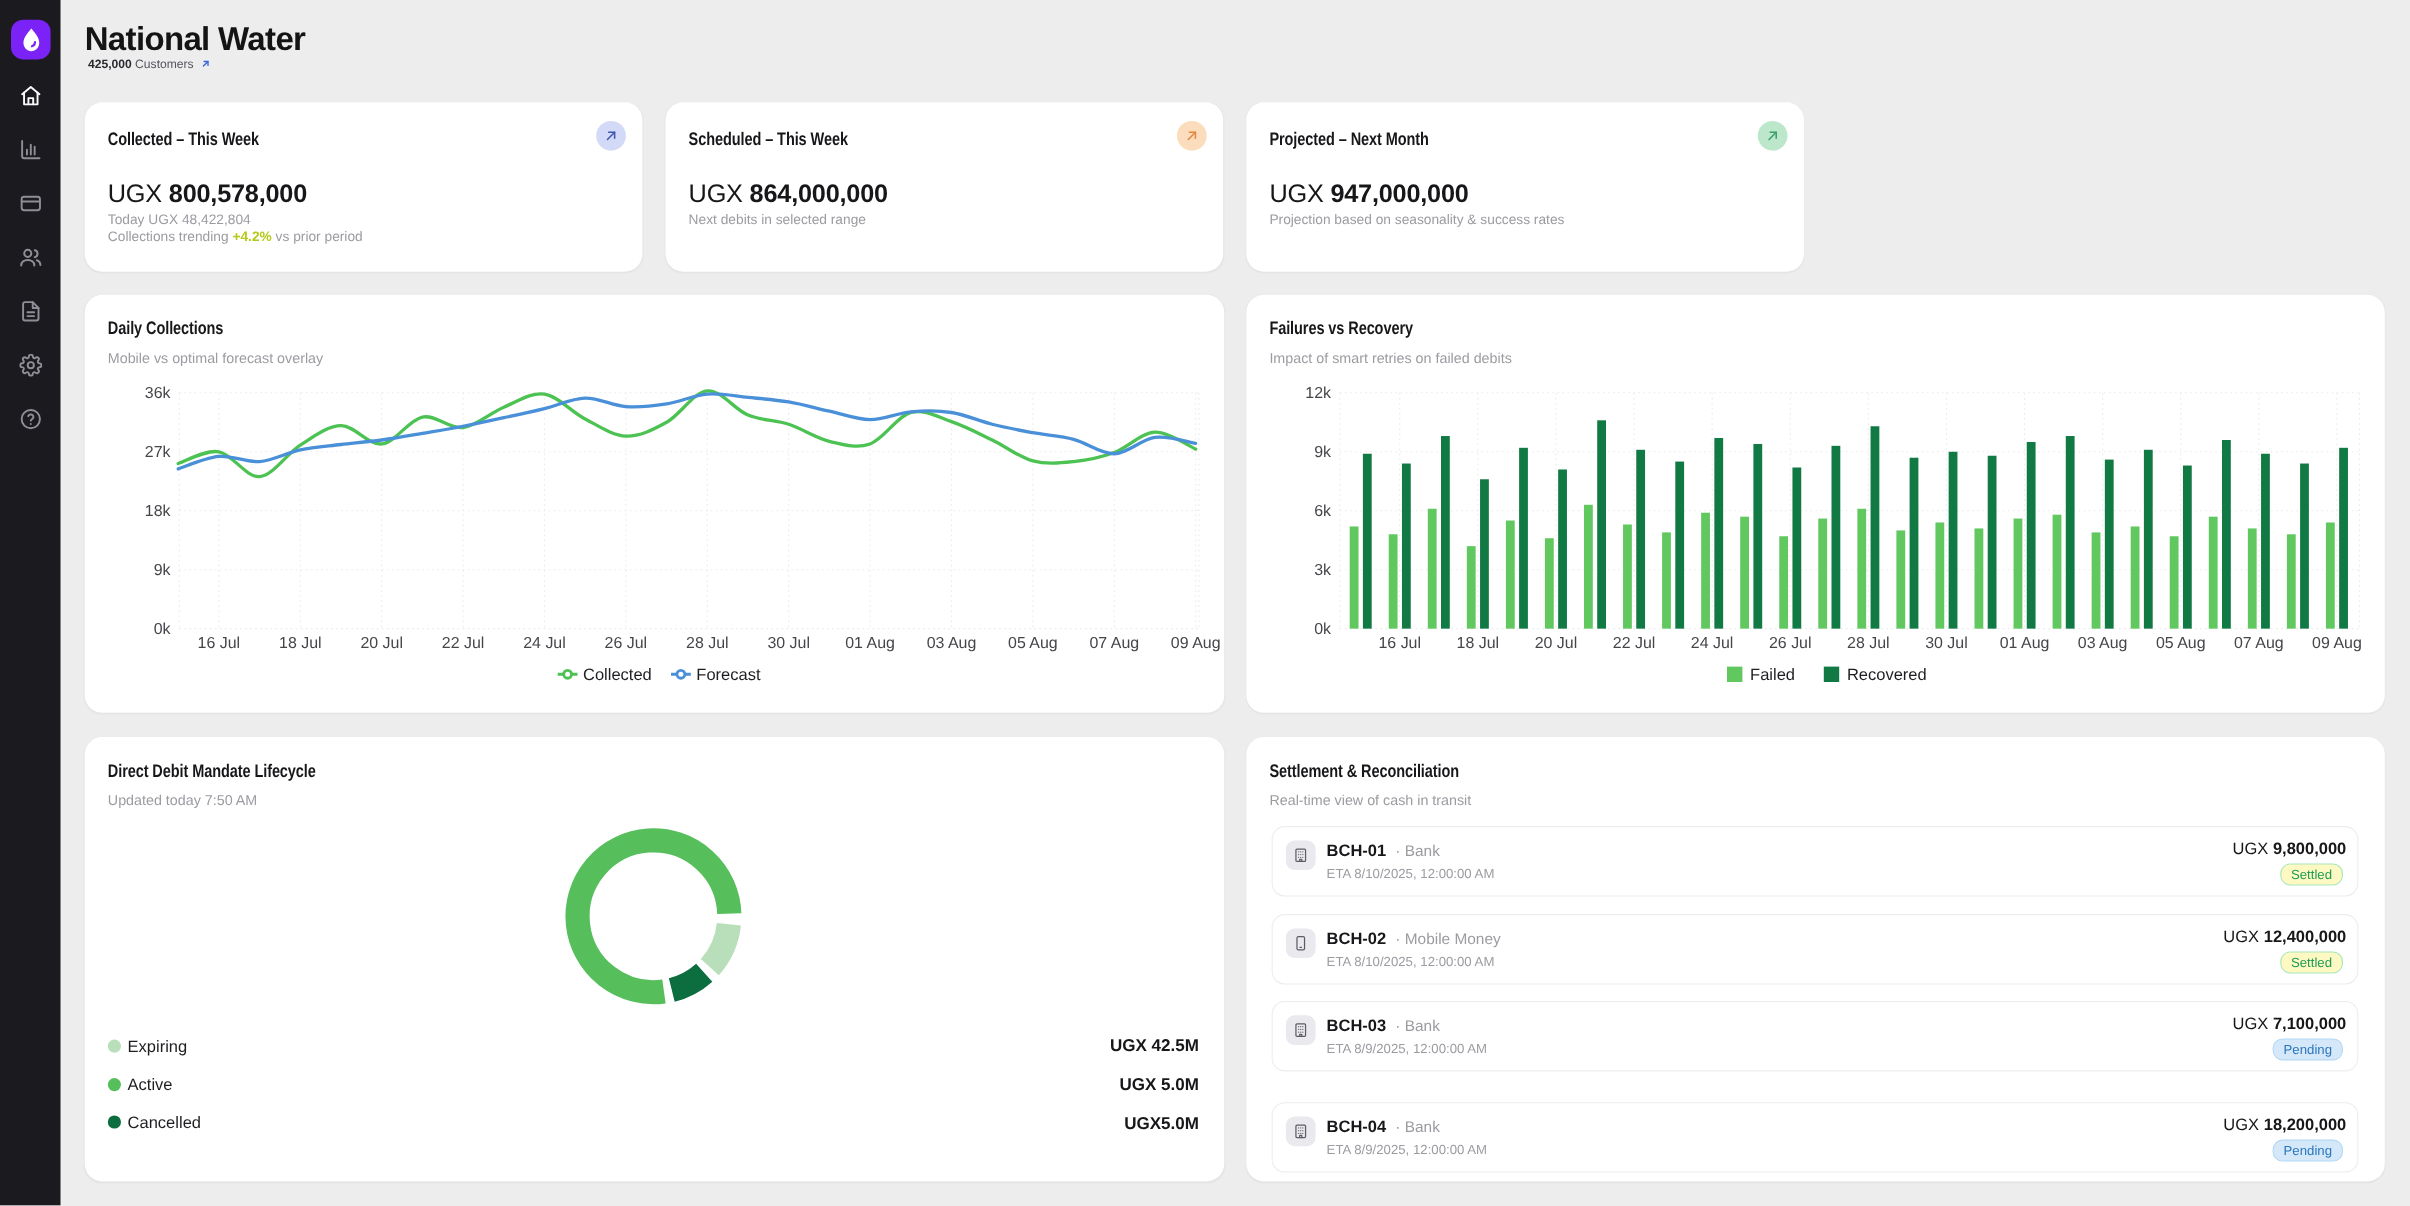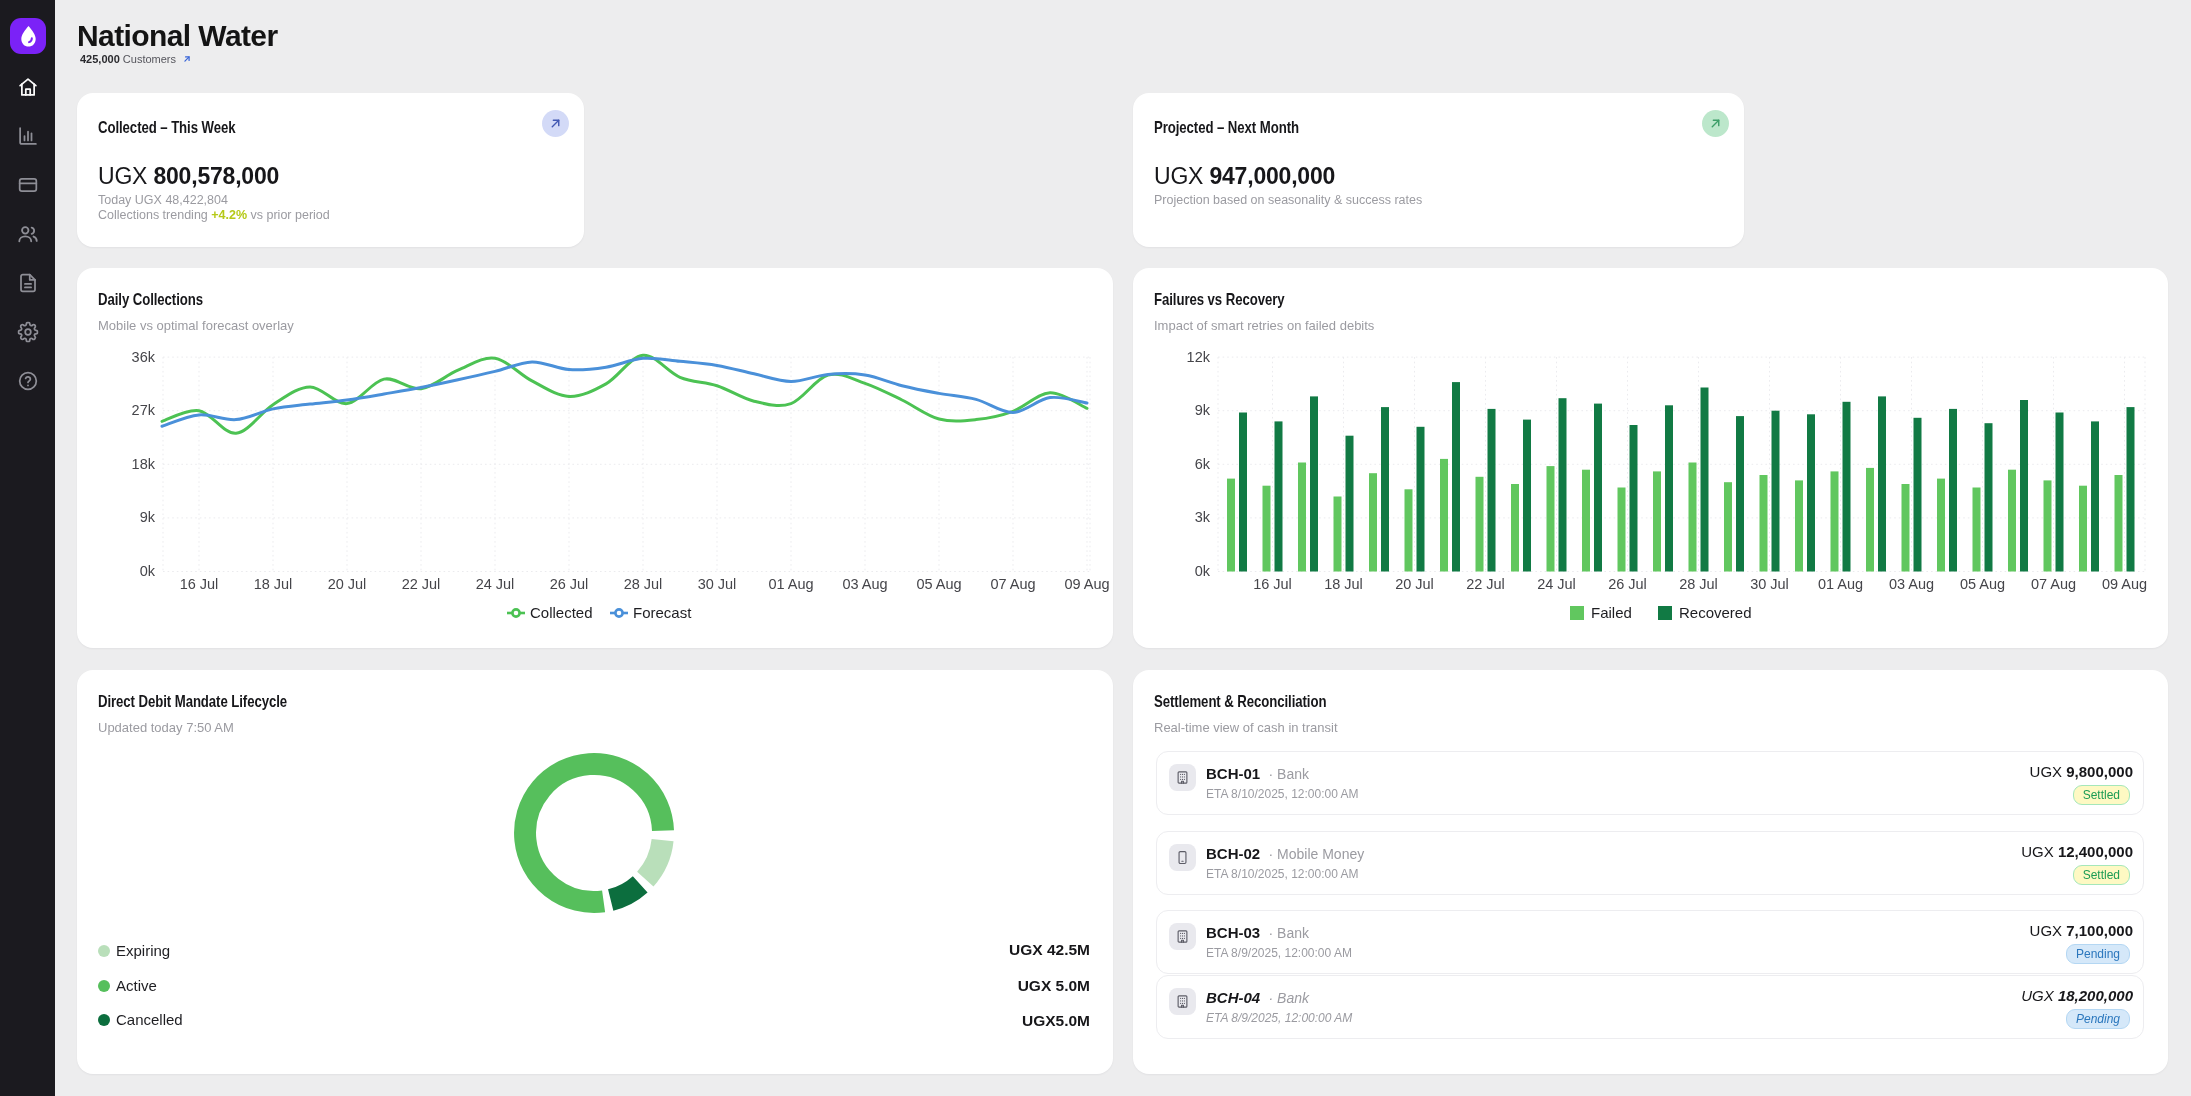--- a/index.html
+++ b/index.html
@@ -88,21 +88,32 @@
     <div class="ctitle" style="position:absolute;left:21px;top:25px;">Collected – This Week</div>
     <div class="kicon" style="background:#d3daf7;">
         <svg width="13" height="13" viewBox="0 0 24 24" fill="none" stroke="#4157b2" stroke-width="2.6" stroke-linecap="round" stroke-linejoin="round">
           <path d="M6 18 18 6"></path>
           <path d="M8 6h10v10"></path>
         </svg>
       </div>
     <div class="kval">UGX <b>800,578,000</b></div>
     <div class="ksub">Today UGX 48,422,804<br>Collections trending <span class="lime">+4.2%</span> vs prior period</div>
   </div>
-  <div class="card kpi" style="left:1133px;top:93px;width:611px;">
+  <div class="card kpi" style="left:605px;top:93px;width:507px;">
+    <div class="ctitle" style="position:absolute;left:21px;top:25px;">Scheduled – This Week</div>
+    <div class="kicon" style="background:#fbdcbc;">
+        <svg width="13" height="13" viewBox="0 0 24 24" fill="none" stroke="#e1873e" stroke-width="2.6" stroke-linecap="round" stroke-linejoin="round">
+          <path d="M6 18 18 6"></path>
+          <path d="M8 6h10v10"></path>
+        </svg>
+      </div>
+    <div class="kval">UGX <b>864,000,000</b></div>
+    <div class="ksub">Next debits in selected range</div>
+  </div>
+  <div class="card kpi" style="left:1133px;top:93px;width:507px;">
     <div class="ctitle" style="position:absolute;left:21px;top:25px;">Projected – Next Month</div>
     <div class="kicon" style="background:#bce7cb;">
         <svg width="13" height="13" viewBox="0 0 24 24" fill="none" stroke="#3c9e68" stroke-width="2.6" stroke-linecap="round" stroke-linejoin="round">
           <path d="M6 18 18 6"></path>
           <path d="M8 6h10v10"></path>
         </svg>
       </div>
     <div class="kval">UGX <b>947,000,000</b></div>
     <div class="ksub">Projection based on seasonality &amp; success rates</div>
   </div>
@@ -342,21 +353,21 @@
             <rect x="5" y="3" width="14" height="18" rx="1.5"></rect>
             <path d="M9 7h.01M12 7h.01M15 7h.01M9 11h.01M12 11h.01M15 11h.01M9 15h.01M12 15h.01M15 15h.01"></path>
             <path d="M10.5 21v-3h3v3"></path>
           </svg>
         </div>
       <div class="sname">BCH-03&nbsp; <span>· Bank</span></div>
       <div class="seta">ETA 8/9/2025, 12:00:00 AM</div>
       <div class="sval">UGX <b>7,100,000</b></div>
       <div class="badge pending">Pending</div>
     </div>
-    <div class="srow" style="top:305px;font-style:italic;">
+    <div class="srow" style="top:332px;">
       <div class="sicon2">
           <svg width="15" height="15" viewBox="0 0 24 24" fill="none" stroke="#5c5c66" stroke-width="1.8" stroke-linecap="round" stroke-linejoin="round">
             <rect x="5" y="3" width="14" height="18" rx="1.5"></rect>
             <path d="M9 7h.01M12 7h.01M15 7h.01M9 11h.01M12 11h.01M15 11h.01M9 15h.01M12 15h.01M15 15h.01"></path>
             <path d="M10.5 21v-3h3v3"></path>
           </svg>
         </div>
       <div class="sname">BCH-04&nbsp; <span>· Bank</span></div>
       <div class="seta">ETA 8/9/2025, 12:00:00 AM</div>
       <div class="sval">UGX <b>18,200,000</b></div>

